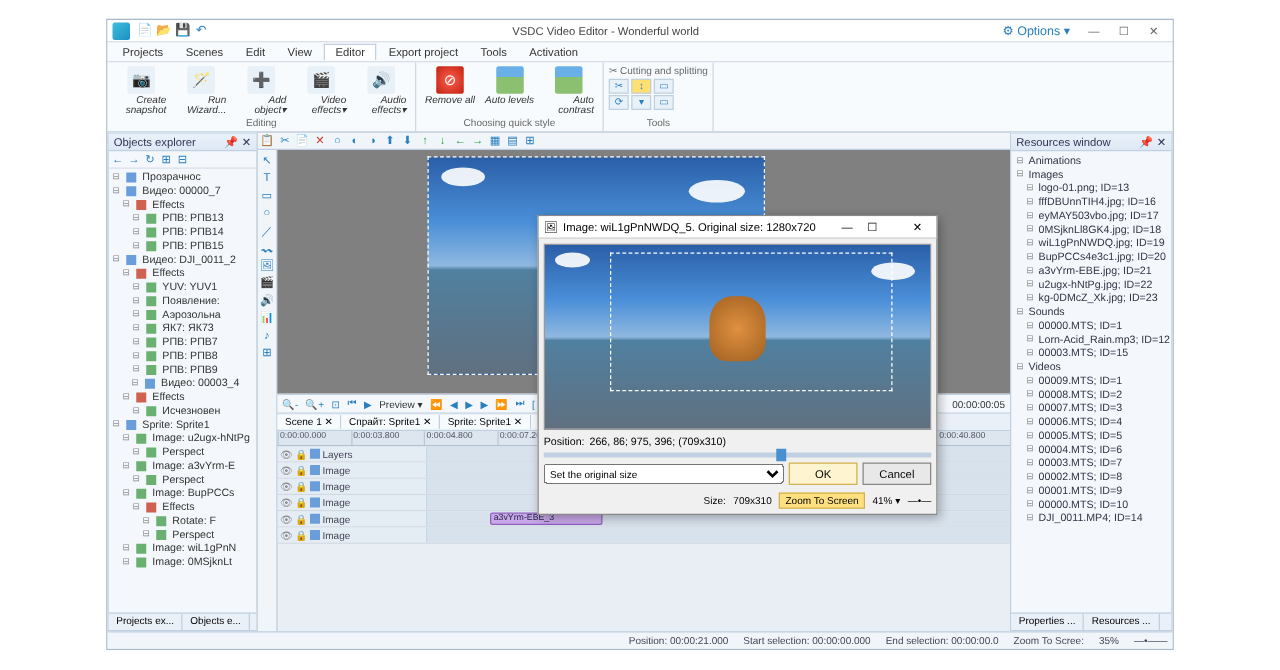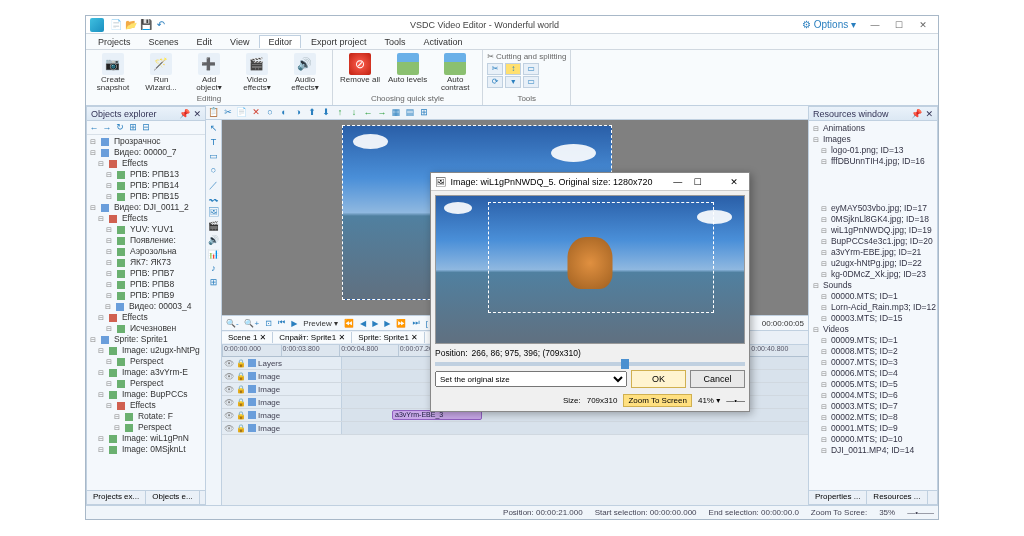--- a/index.html
+++ b/index.html
@@ -15,21 +15,21 @@
 .titlebar .opts { font-size: 10px; color: #2a7fbf; margin-right: 8px; }
 .menubar { height: 16px; background: #f8fbfd; display: flex; align-items: center; padding: 0 4px; gap: 2px; border-bottom: 1px solid #d0d8e0; }
 .menubar span { padding: 1px 8px; color: #333; }
 .menubar .active { background: #fff; border: 1px solid #c0d0e0; border-bottom: none; }
 .ribbon { height: 56px; background: #f8fbfd; display: flex; border-bottom: 1px solid #c0d0e0; }
 .rgroup { border-right: 1px solid #d0d8e0; padding: 2px 4px; display: flex; flex-direction: column; }
 .rgroup .items { display: flex; gap: 2px; flex: 1; align-items: flex-start; }
 .rgroup .glabel { font-size: 8px; color: #666; text-align: center; }
 .rbtn { display: flex; flex-direction: column; align-items: center; gap: 1px; padding: 1px 3px; }
 .rbtn .ico { width: 22px; height: 22px; border-radius: 2px; display: flex; align-items: center; justify-content: center; font-size: 12px; }
-.rbtn .lbl { font-size: 8px; color: #333; text-align: center; line-height: 1; max-width: 40px; }
+.rbtn .lbl { font-size: 8px; color: #333; text-align: right; line-height: 1; max-width: 40px; font-style: italic; }
 .ico-red { background: radial-gradient(circle,#ff6050,#c02010); color: #fff; }
 .ico-pic { background: linear-gradient(180deg,#6ab0e8 40%,#8bc070 40%); }
 .smallstack { display: flex; flex-direction: column; gap: 1px; }
 .smallstack span { width: 16px; height: 12px; background: #e8f0f8; border: 1px solid #c0d0e0; font-size: 8px; text-align: center; line-height: 10px; color: #2a7fbf; }
 .body { flex: 1; display: flex; overflow: hidden; }
 .panel { background: #f4f8fc; border: 1px solid #c0d0e0; display: flex; flex-direction: column; }
 .panel-hdr { height: 14px; background: linear-gradient(#eaf2fa,#dce8f4); font-size: 9px; padding: 0 4px; display: flex; align-items: center; color: #335; border-bottom: 1px solid #c0d0e0; }
 .panel-hdr .x { margin-left: auto; }
 .left { width: 120px; }
 .left .tb { height: 14px; display: flex; gap: 1px; padding: 1px; border-bottom: 1px solid #d8e0e8; }
@@ -518,21 +518,21 @@
           <div style="padding-left: 10px;">
             <span style="color: rgb(136, 136, 136); font-size: 7px;">⊟</span>
             <span class="i"></span>
             <span>logo-01.png; ID=13</span>
           </div>
           <div style="padding-left: 10px;">
             <span style="color: rgb(136, 136, 136); font-size: 7px;">⊟</span>
             <span class="i"></span>
             <span>fffDBUnnTIH4.jpg; ID=16</span>
           </div>
-          <div style="padding-left: 10px; margin-top: 36px;">
+          <div style="padding-left: 10px;">
             <span style="color: rgb(136, 136, 136); font-size: 7px;">⊟</span>
             <span class="i"></span>
             <span>eyMAY503vbo.jpg; ID=17</span>
           </div>
           <div style="padding-left: 10px;">
             <span style="color: rgb(136, 136, 136); font-size: 7px;">⊟</span>
             <span class="i"></span>
             <span>0MSjknLl8GK4.jpg; ID=18</span>
           </div>
           <div style="padding-left: 10px;">

